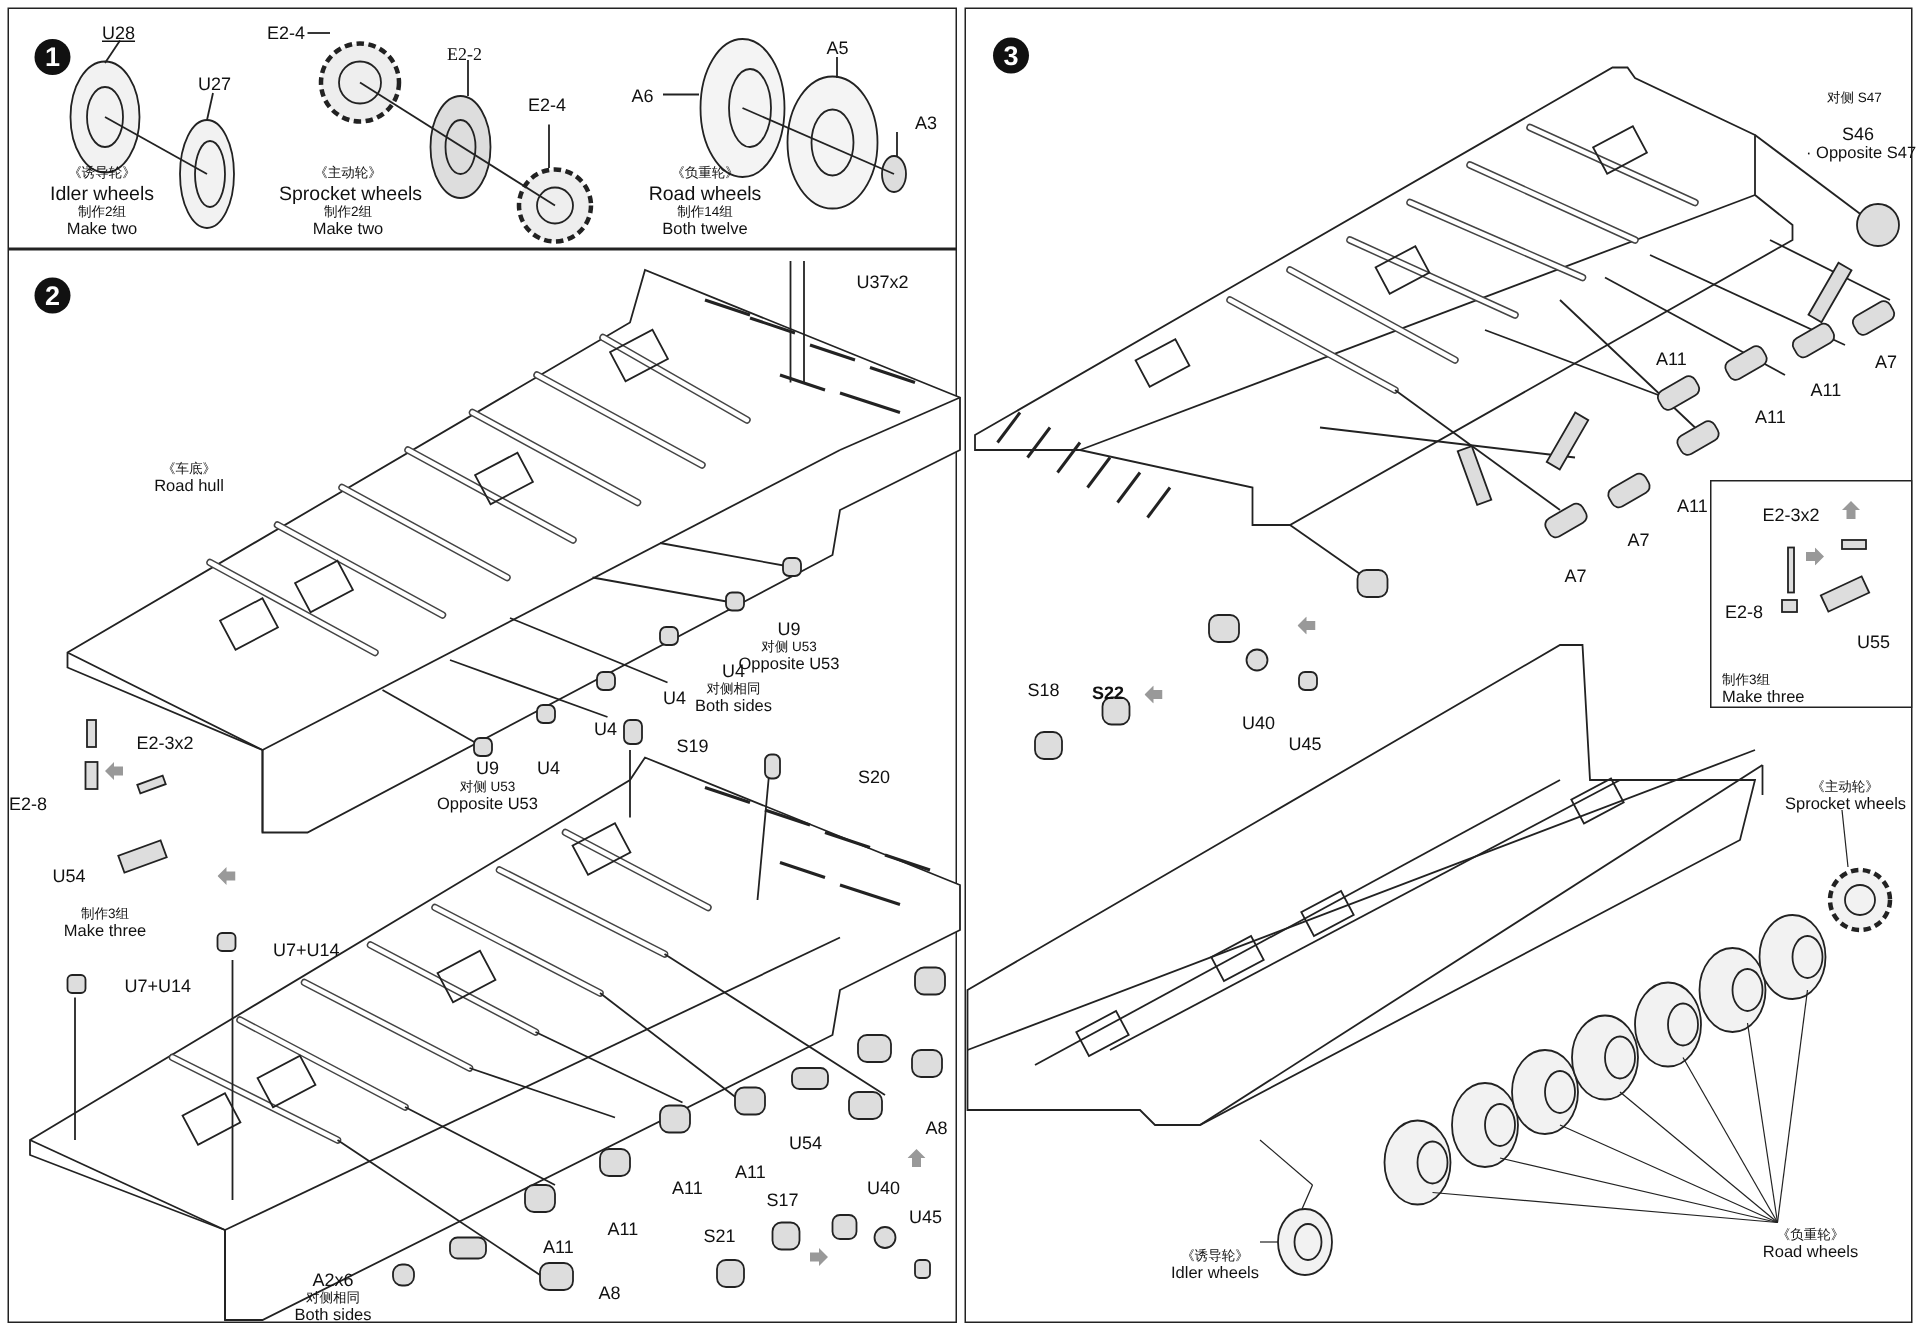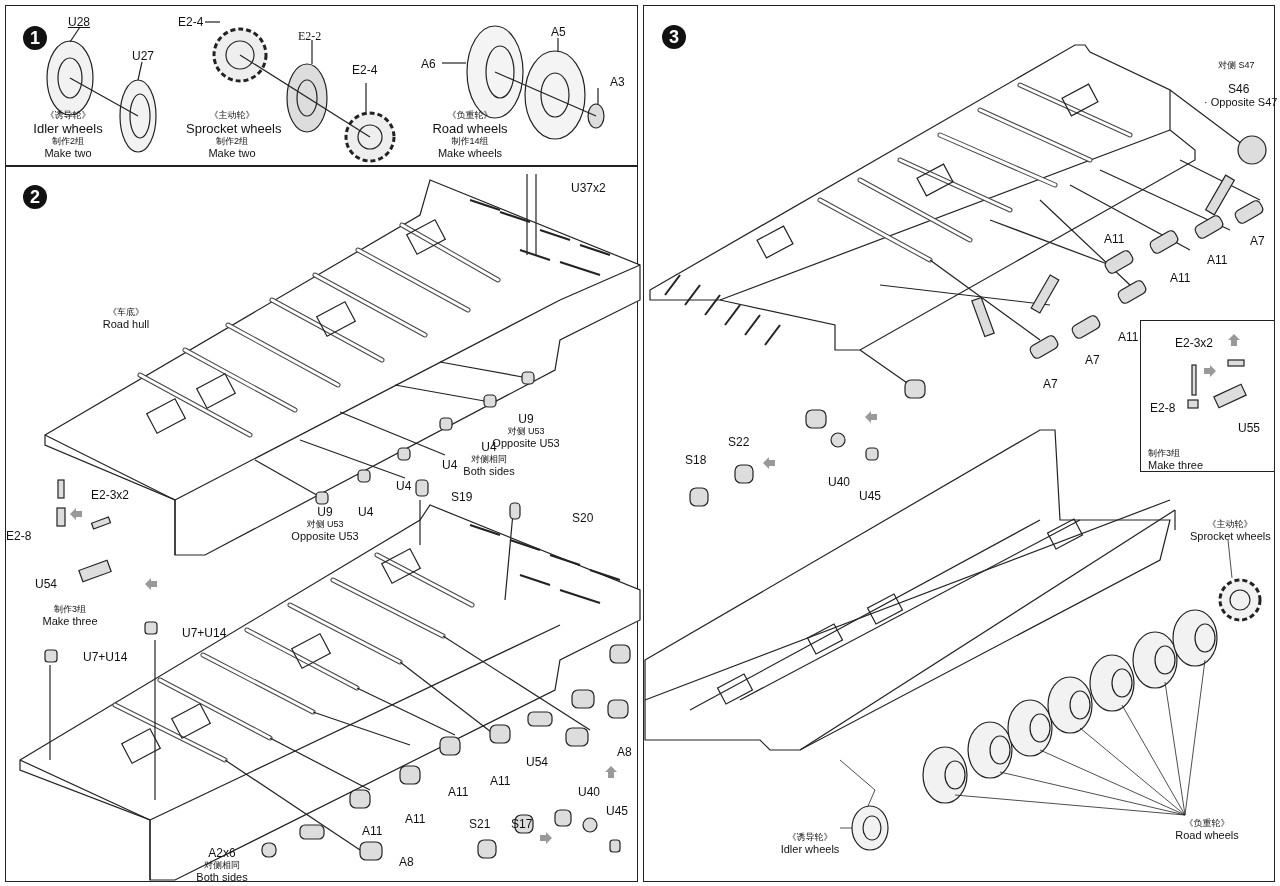--- a/index.html
+++ b/index.html
@@ -323,21 +323,21 @@
   <div class="sm">制作2组</div>
   <div class="md">Make two</div>
 </div>
 <div class="lbl" style="left:421px;top:57px;">A6</div>
 <div class="lbl" style="left:551px;top:25px;">A5</div>
 <div class="lbl" style="left:610px;top:75px;">A3</div>
 <div class="cap" style="left:430px;top:110px;width:80px;">
   <div class="sm">《负重轮》</div>
   <div class="big">Road wheels</div>
   <div class="sm">制作14组</div>
-  <div class="md">Make wheels</div>
+  <div class="md">Both twelve</div>
 </div>
 
 <div class="cap" style="left:98px;top:307px;width:56px;">
   <div class="sm">《车底》</div>
   <div class="md">Road hull</div>
 </div>
 <div class="lbl" style="left:571px;top:181px;">U37x2</div>
 <div class="cap" style="left:490px;top:412px;width:72px;">
   <div class="lbl" style="position:static;">U9</div>
   <div class="sm">对侧 U53</div>
@@ -373,35 +373,35 @@
 <div class="lbl" style="left:448px;top:785px;">A11</div>
 <div class="lbl" style="left:405px;top:812px;">A11</div>
 <div class="lbl" style="left:362px;top:824px;">A11</div>
 <div class="lbl" style="left:399px;top:855px;">A8</div>
 <div class="cap" style="left:196px;top:846px;width:52px;">
   <div class="lbl" style="position:static;">A2x6</div>
   <div class="sm">对侧相同</div>
   <div class="md">Both sides</div>
 </div>
 <div class="lbl" style="left:469px;top:817px;">S21</div>
-<div class="lbl" style="left:511px;top:793px;margin-top:24px;">S17</div>
+<div class="lbl" style="left:511px;top:793px;">S17</div>
 <div class="lbl" style="left:578px;top:785px;">U40</div>
 <div class="lbl" style="left:606px;top:804px;">U45</div>
 
 <div class="sm lbl" style="left:1218px;top:60px;">对侧 S47</div>
 <div class="md lbl" style="left:1204px;top:54px;margin-top:42px;">· Opposite S47</div>
 <div class="lbl" style="left:1228px;top:82px;">S46</div>
 <div class="lbl" style="left:1250px;top:234px;">A7</div>
 <div class="lbl" style="left:1104px;top:232px;">A11</div>
 <div class="lbl" style="left:1207px;top:253px;">A11</div>
 <div class="lbl" style="left:1170px;top:271px;">A11</div>
 <div class="lbl" style="left:1118px;top:330px;">A11</div>
 <div class="lbl" style="left:1085px;top:353px;">A7</div>
 <div class="lbl" style="left:1043px;top:377px;">A7</div>
-<div class="lbl" style="left:728px;top:435px;">S22</div>
+<div class="lbl" style="left:728px;top:455px;font-weight:bold;">S22</div>
 <div class="lbl" style="left:685px;top:453px;">S18</div>
 <div class="lbl" style="left:828px;top:475px;">U40</div>
 <div class="lbl" style="left:859px;top:489px;">U45</div>
 <div class="cap" style="left:1190px;top:519px;width:80px;">
   <div class="sm">《主动轮》</div>
   <div class="md">Sprocket wheels</div>
 </div>
 <div class="cap" style="left:1172px;top:818px;width:70px;">
   <div class="sm">《负重轮》</div>
   <div class="md">Road wheels</div>

